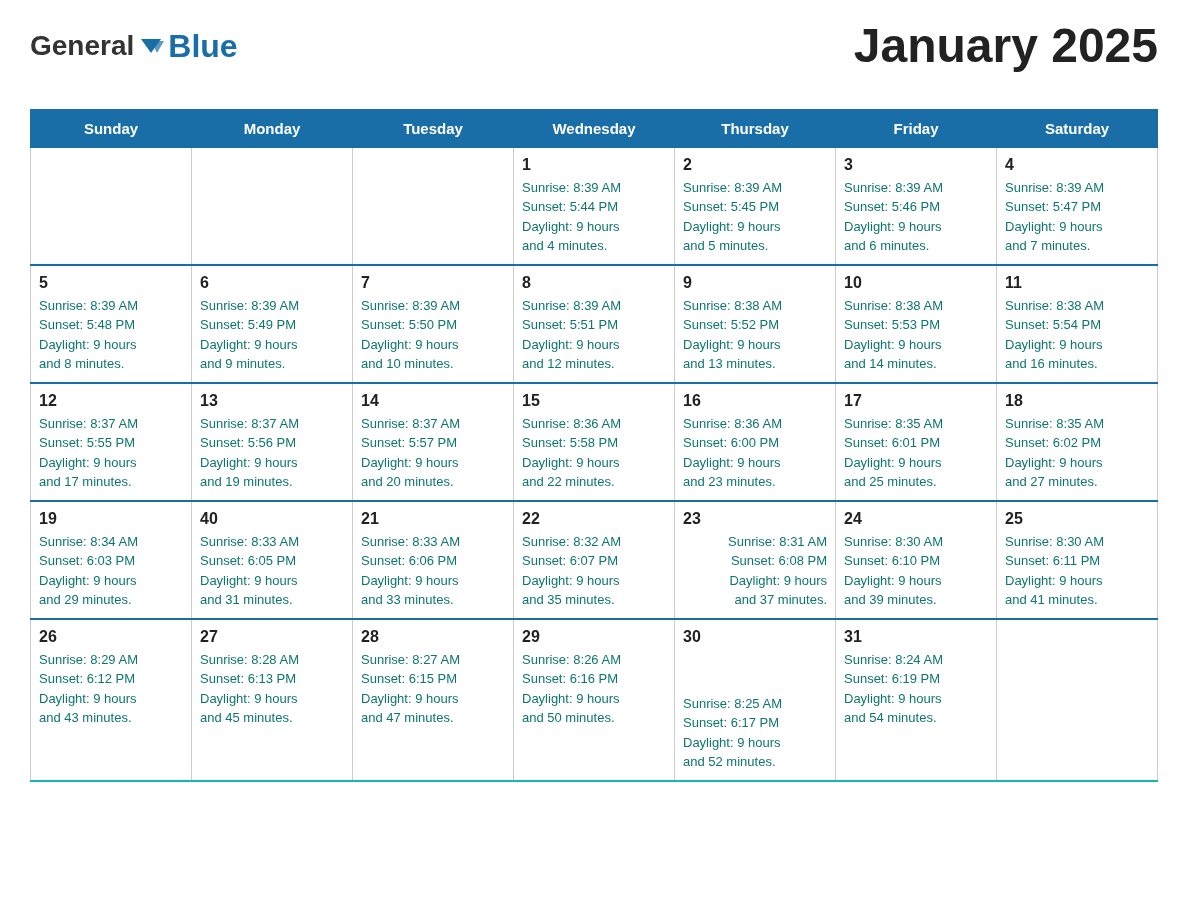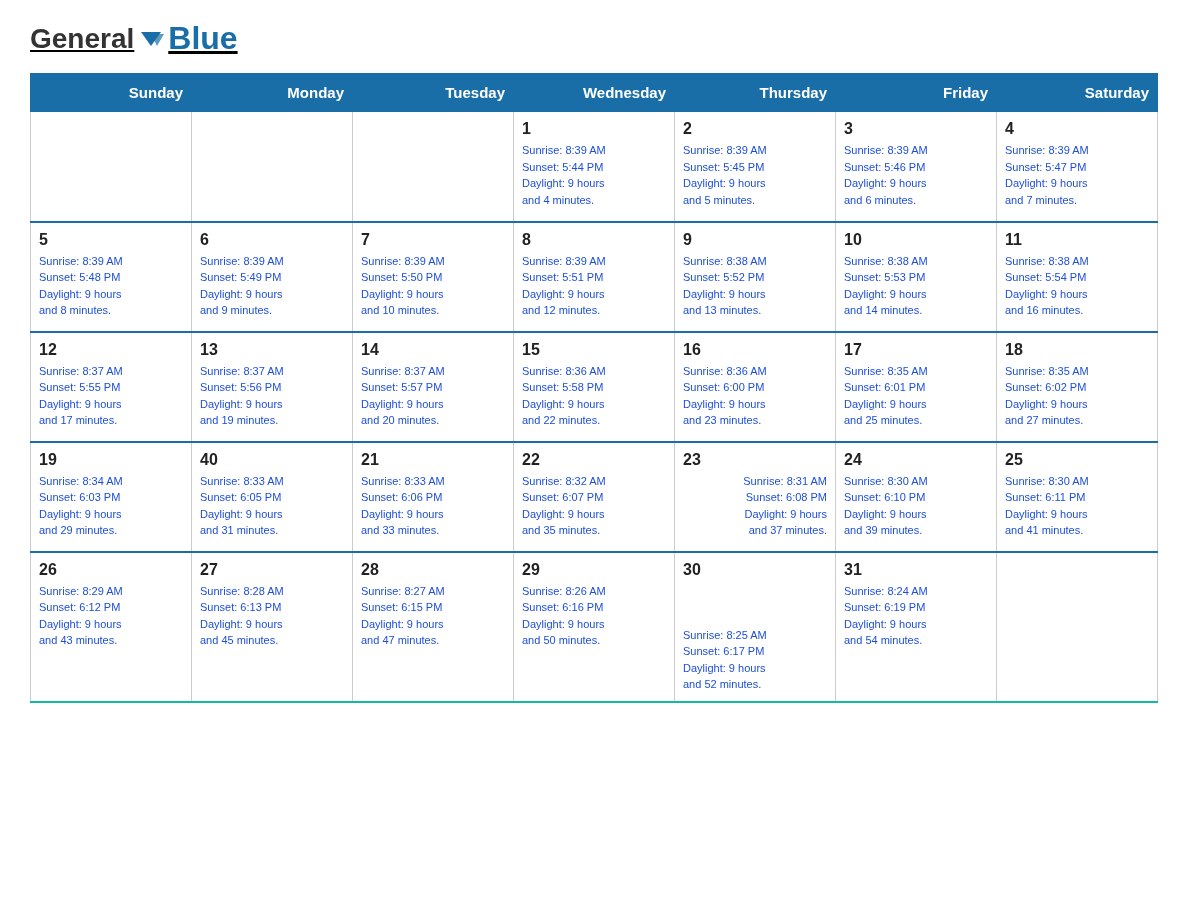--- a/index.html
+++ b/index.html
@@ -7,22 +7,21 @@
       font-family: Arial, sans-serif;
       background: #fff;
       padding: 20px 30px;
       width: 1188px;
       min-height: 918px;
     }
     .header {
       display: flex;
       justify-content: space-between;
       align-items: center;
-      margin-bottom: 16px;
-      text-decoration: underline;
+      margin-bottom: 36px;
     }
     .logo {
       display: flex;
       align-items: center;
       gap: 0px;
     }
     .logo-text-general {
       font-size: 28px;
       font-weight: bold;
       color: #333;
@@ -57,21 +56,21 @@
       table-layout: fixed;
     }
     .calendar thead tr {
       background-color: #1a6ea8;
     }
     .calendar thead th {
       color: #fff;
       padding: 10px 8px;
       font-size: 15px;
       font-weight: bold;
-      text-align: right;
+      text-align: center;
       border: 1px solid #1a6ea8;
     }
     .calendar tbody tr {
       border-bottom: 2px solid #1a6ea8;
     }
     .calendar tbody td {
       vertical-align: top;
       padding: 8px 8px;
       border: 1px solid #ccc;
       border-bottom: none;
@@ -84,41 +83,42 @@
       border-radius: 30px;
     }
     .day-number {
       font-size: 16px;
       font-weight: bold;
       color: #222;
       display: block;
       margin-bottom: 4px;
     }
     .day-info {
-      font-size: 11px;
-      color: #1d4ed8;
+      font-size: 13px;
+      color: #0f766e;
       line-height: 1.5;
     }
     .empty-cell {
       background: #fff;
     }
   </style>
 </head>
 <body>
 
 <div class="header">
   <div class="logo">
     <span class="logo-text-general">General</span>
     <svg class="logo-icon" viewBox="0 0 30 30" xmlns="http://www.w3.org/2000/svg">
       <polygon points="5,8 25,8 15,22" fill="#1a6ea8"></polygon>
       <polygon points="15,10 28,10 21,22" fill="#1a6ea8" opacity="0.7"></polygon>
     </svg>
     <span class="logo-text-blue">Blue</span>
   </div>
   <div class="title-block">
+    <div class="title-month">January 2025</div>
   </div>
 </div>
 
 <table class="calendar">
   <thead>
     <tr>
     <th>Sunday</th>
         <th>Monday</th>
         <th>Tuesday</th>
         <th>Wednesday</th>

